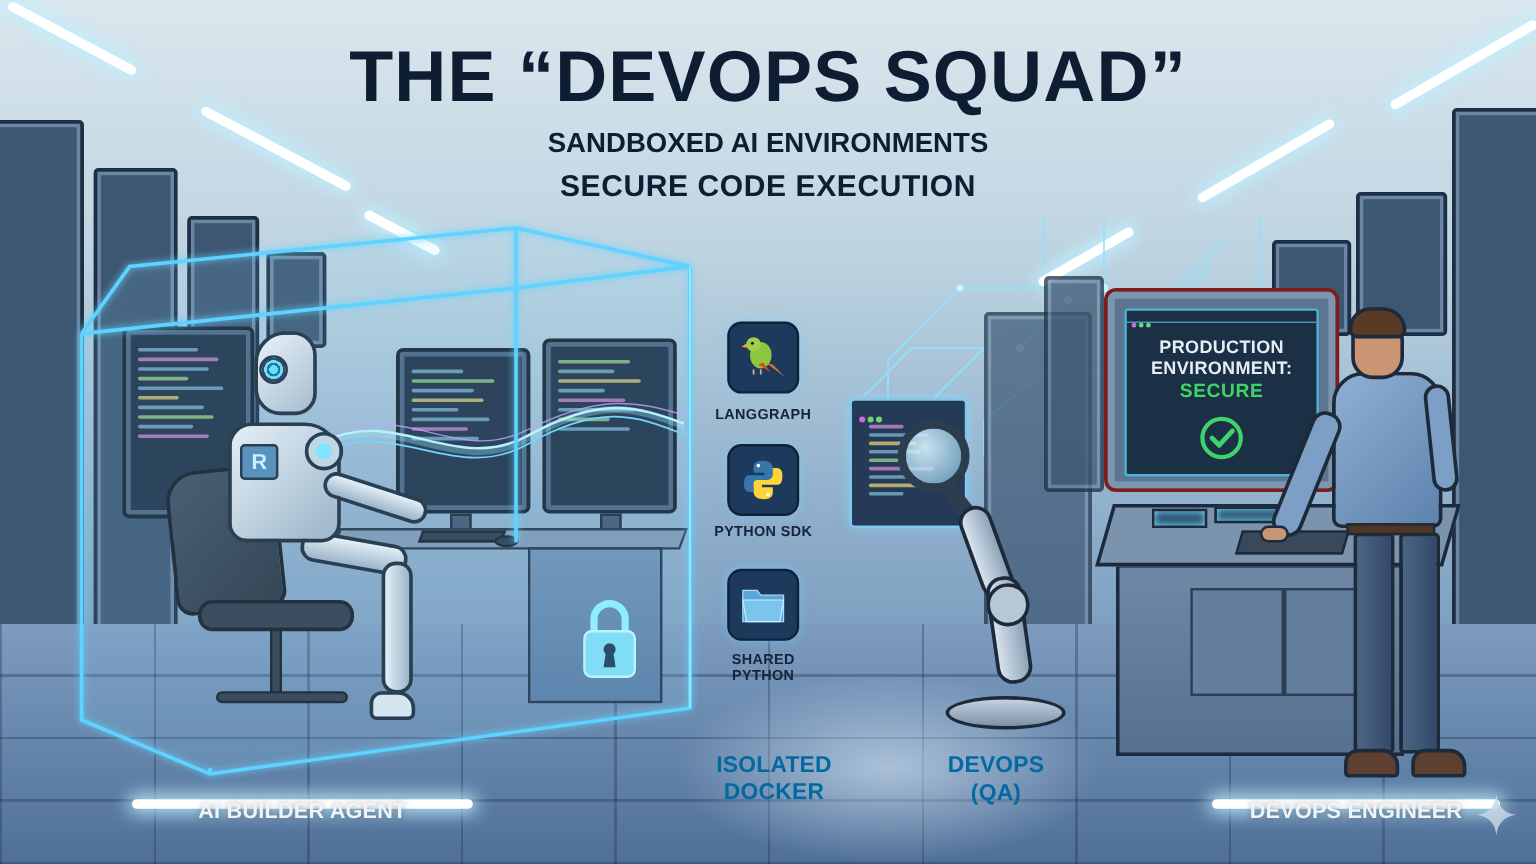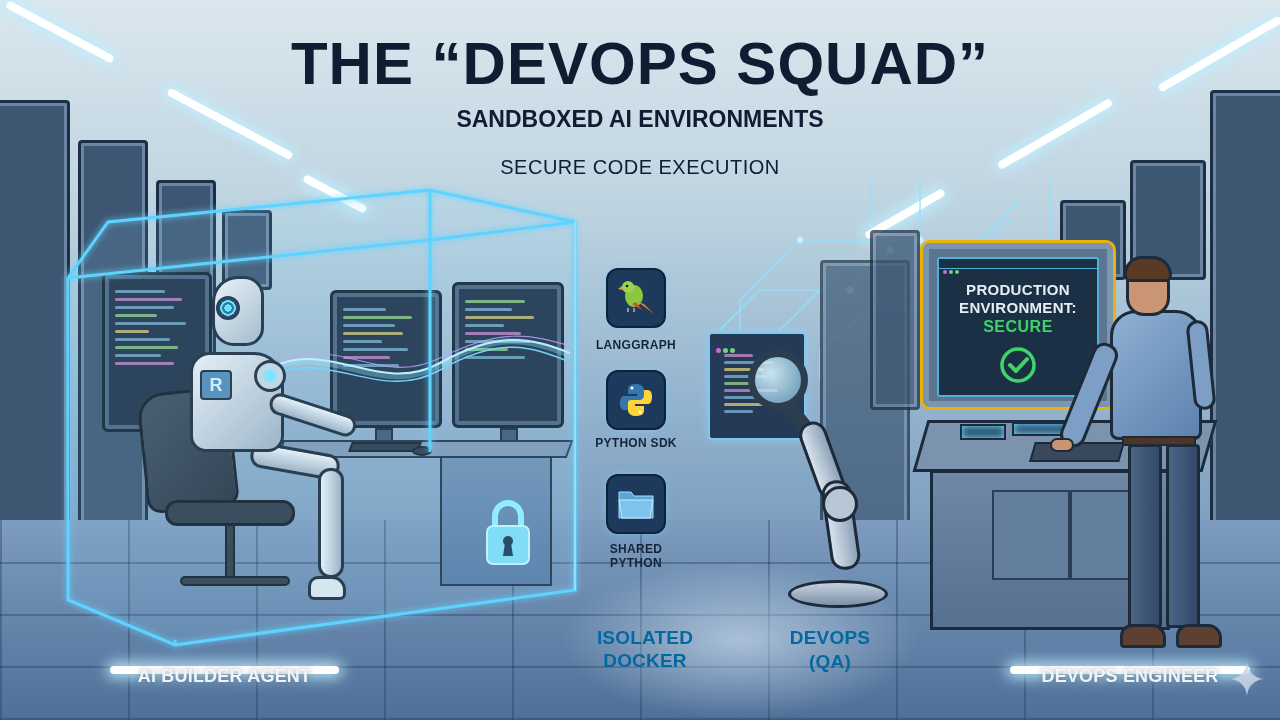--- a/index.html
+++ b/index.html
@@ -27,21 +27,21 @@
     background: radial-gradient(ellipse at center, rgba(230,245,255,.55) 0%, rgba(230,245,255,0) 70%); }
 
   
   .rack { position: absolute; background: #3d5672; border: 3px solid #1e2f45; border-radius: 4px;
     box-shadow: inset 0 0 0 3px #6b86a3; }
 
   
   .title-block { position: absolute; left: 0; top: 32px; width: 1280px; text-align: center; color: #0f1d33; }
   .title { font-size: 60px; font-weight: 900; letter-spacing: 1px; line-height: 64px; }
   .subtitle { font-size: 23px; font-weight: 700; margin-top: 6px; line-height: 34px; }
-  .tagline { font-size: 20px; font-weight: 400; margin-top: 20px; letter-spacing: 0.5px; }
+  .tagline { font-size: 25px; font-weight: 700; margin-top: 5px; letter-spacing: 0.5px; }
 
   
   .circuit { position: absolute; left: 720px; top: 180px; width: 380px; height: 200px; }
 
   
   .glass { position: absolute; }
 
   
   .monitor { position: absolute; background: #1e3046; border: 3px solid #13202f; border-radius: 6px;
     box-shadow: inset 0 0 0 4px #4b6480; padding: 10px 10px; }
@@ -99,21 +99,21 @@
   .dot { display: inline-block; width: 5px; height: 5px; border-radius: 50%; margin-right: 2px; }
   .magnifier { position: absolute; left: 748px; top: 350px; width: 60px; height: 60px; border-radius: 50%;
     border: 7px solid #2d3d50; background: radial-gradient(circle at 35% 35%, rgba(220,245,255,.9), rgba(130,200,235,.6)); }
   .mag-handle { position: absolute; left: 793px; top: 396px; width: 14px; height: 48px; background: #2d3d50; border-radius: 6px; transform: rotate(-38deg); }
   .arm-seg { position: absolute; background: linear-gradient(90deg, #d7e2ec, #8ea3b8); border: 3px solid #1c2a3a; border-radius: 14px; }
   .arm-base { position: absolute; left: 788px; top: 580px; width: 100px; height: 28px; border-radius: 50%;
     background: linear-gradient(180deg, #c4d1dd, #7d92a8); border: 3px solid #1c2a3a; }
 
   
   .prod-monitor { position: absolute; left: 920px; top: 240px; width: 196px; height: 170px; background: #5c7591;
-    border: 3px solid #eab308; border-radius: 10px; box-shadow: inset 0 0 0 6px #7c95b1; }
+    border: 3px solid #7f1d1d; border-radius: 10px; box-shadow: inset 0 0 0 6px #7c95b1; }
   .prod-screen { position: absolute; left: 14px; top: 14px; width: 162px; height: 140px; background: #1b2f45; border: 2px solid #4fb0d8; border-radius: 3px; text-align: center; padding-top: 22px; }
   .prod-screen .hdr { position: absolute; left: 0; top: 0; width: 100%; height: 10px; border-bottom: 1px solid #4fb0d8; text-align: left; padding: 1px 4px; }
   .prod-line { color: #e6eef5; font-weight: 700; font-size: 15px; line-height: 18px; letter-spacing: .3px; }
   .prod-status { color: #3fd46a; font-weight: 700; font-size: 16px; line-height: 20px; letter-spacing: .5px; }
   .check { margin: 8px auto 0; width: 40px; height: 40px; }
 
   
   .console-top { position: absolute; left: 920px; top: 420px; width: 290px; height: 52px; background: #7b93ad;
     border: 3px solid #1b2a3c; transform: skewX(-16deg); }
   .console-body { position: absolute; left: 930px; top: 470px; width: 240px; height: 160px; background: linear-gradient(180deg, #6f88a6, #56708f);
@@ -365,21 +365,21 @@
   <div class="eng-shoe" style="left:1120px;"></div>
   <div class="eng-shoe" style="left:1176px;"></div>
   <div class="eng-torso"></div>
   <div class="eng-belt"></div>
   <div class="eng-arm" style="left:1076px;top:340px;width:26px;height:110px;transform:rotate(22deg);"></div>
   <div style="position:absolute;left:1050px;top:438px;width:24px;height:14px;background:#c99572;border:2px solid #1c2a3a;border-radius:8px;"></div>
   <div class="eng-arm" style="left:1190px;top:320px;width:22px;height:90px;transform:rotate(-6deg);"></div>
   <div class="eng-head"></div>
   <div class="eng-hair"></div>
 
-  <div class="caption light" style="left:110px;top:666px;width:229px;font-size:18px;">AI BUILDER AGENT</div>
+  <div class="caption light" style="left:110px;top:666px;width:284px;font-size:18px;">AI BUILDER AGENT</div>
 
   <div class="caption" style="left:560px;top:626px;width:170px;font-size:19px;line-height:23px;">
     <div>ISOLATED</div>
     <div>DOCKER</div>
   </div>
 
   <div class="caption" style="left:770px;top:626px;width:120px;font-size:19px;line-height:24px;">
     <div>DEVOPS</div>
     <div>(QA)</div>
   </div>

